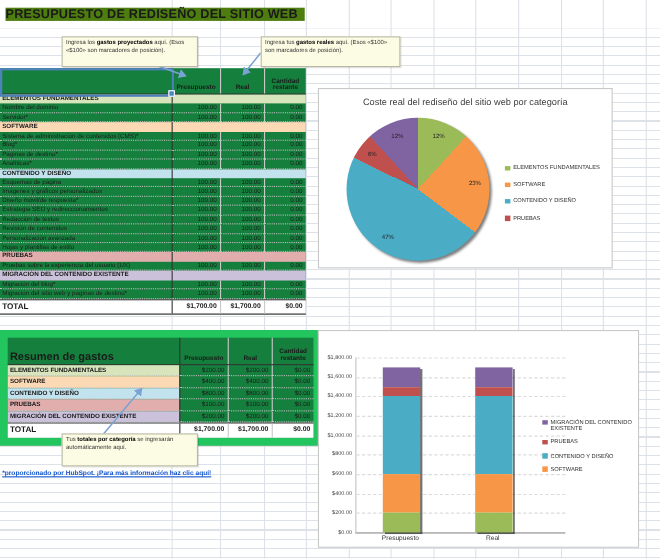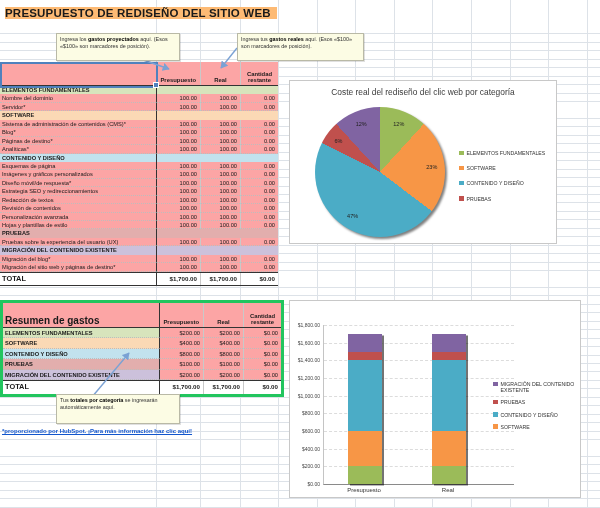--- a/index.html
+++ b/index.html
@@ -4,35 +4,35 @@
 <style>
   html,body{margin:0;padding:0;}
   body{width:600px;height:508px;overflow:hidden;background:#fff;
        font-family:"Liberation Sans","DejaVu Sans",sans-serif;color:#1a1a1a;position:relative;}
   .sheet{position:absolute;inset:0;}
   
   .hgrid{position:absolute;left:0;top:26px;right:0;bottom:0;z-index:0;
     background:repeating-linear-gradient(to bottom,transparent 0,transparent 7.45px,#dde2e8 7.45px,#dde2e8 8.45px);}
   .vline{position:absolute;top:0;bottom:0;width:1px;background:#dde2e8;z-index:0;}
   
-  .title{position:absolute;left:5px;top:7px;font-size:11.5px;font-weight:bold;letter-spacing:.2px;z-index:2;background:#fdba74;padding-right:6px;}
+  .title{position:absolute;left:5px;top:7px;font-size:11.5px;font-weight:bold;letter-spacing:.2px;z-index:2;background:#4d7c0f;padding-right:6px;}
   .logo{position:absolute;left:268px;top:6px;z-index:2;font-weight:bold;font-size:13.5px;color:#2d3e50;display:flex;align-items:center;background:#fff;padding:0 3px;}
   .logo svg{margin:0 0 3px 0;}
   
   .callout{position:absolute;background:#fcfce4;border:1px solid #b9b9a6;box-shadow:1px 1px 0 rgba(0,0,0,.12);
     font-size:5.4px;line-height:1.3;padding:2px 3px;color:#333;z-index:6;}
   .callout b{color:#000;}
   #callout-projected{left:56px;top:33px;width:116px;height:22px;}
   #callout-real{left:237px;top:33px;width:119px;height:22px;}
   #callout-totals{left:56px;top:394px;width:116px;height:24px;}
   .arrows{position:absolute;inset:0;z-index:5;pointer-events:none;}
   
-  .tbl{position:absolute;left:0;width:278px;z-index:2;background:#fca5a5;}
+  .tbl{position:absolute;left:0;width:278px;z-index:2;background:#15803d;}
   #main-table{top:62px;}
-  #summary-table{top:300px;border:3px solid #22c55e;}
+  #summary-table{top:300px;border:7px solid #22c55e;}
   .thead{display:flex;border-bottom:1px solid #333;}
   #main-table .thead{height:23px;}
   #summary-table .thead{height:24px;}
   .thA{width:155.5px;box-sizing:border-box;display:flex;align-items:flex-end;padding:0 0 1px 2px;}
   .th{box-sizing:border-box;display:flex;align-items:flex-end;justify-content:center;text-align:center;
       font-weight:bold;font-size:5.9px;line-height:1.05;padding-bottom:2px;border-left:1px solid #c9c9c9;}
   .th.b0{width:44.5px;border-left:1px solid #333;}
   .th.b1{width:40px;}
   .th.b2{width:38px;}
   .summary-title{font-size:10px;font-weight:bold;}
@@ -314,21 +314,21 @@
       <div class="tl">TOTAL</div>
       <div class="tv c0">$1,700.00</div>
       <div class="tv c1">$1,700.00</div>
       <div class="tv c2">$0.00</div>
     </div>
   </div>
 
   <a class="flink" href="#">*proporcionado por HubSpot. ¡Para más información haz clic aquí!</a>
 
   <div class="chart" id="pie-frame">
-    <div class="chart-title">Coste real del rediseño del clic web por categoría</div>
+    <div class="chart-title">Coste real del rediseño del sitio web por categoría</div>
     <div id="pie" style="background: conic-gradient(rgb(155, 187, 89) 0deg, rgb(155, 187, 89) 42.35deg, rgb(247, 150, 70) 42.35deg, rgb(247, 150, 70) 127.06deg, rgb(75, 172, 198) 127.06deg, rgb(75, 172, 198) 296.47deg, rgb(192, 80, 77) 296.47deg, rgb(192, 80, 77) 317.65deg, rgb(128, 100, 162) 317.65deg, rgb(128, 100, 162) 360deg);"></div>
     <div id="pie-labels">
         <span class="pie-pct" style="left: 108.785px; top: 42.5114px;">12%</span>
         <span class="pie-pct" style="left: 141.778px; top: 86.202px;">23%</span>
         <span class="pie-pct" style="left: 62.6255px; top: 135.211px;">47%</span>
         <span class="pie-pct" style="left: 48.5031px; top: 59.663px;">6%</span>
         <span class="pie-pct" style="left: 71.2154px; top: 42.5114px;">12%</span>
       </div>
     <div class="legend" id="pie-legend">
         <div class="leg-item">

